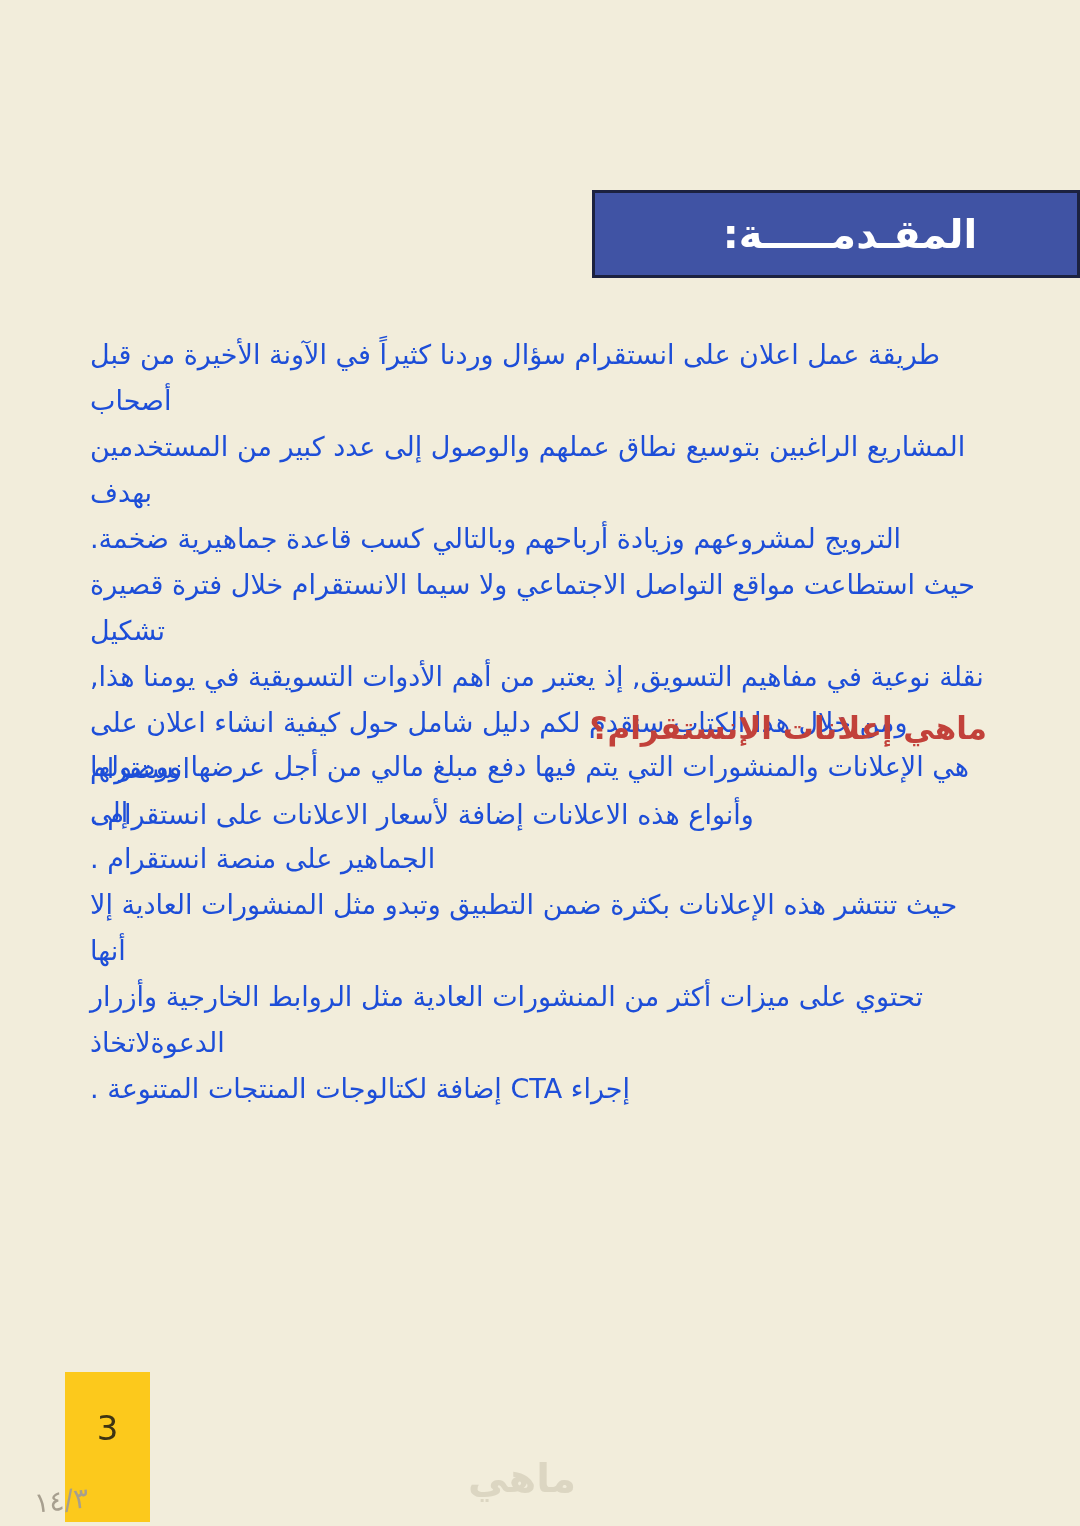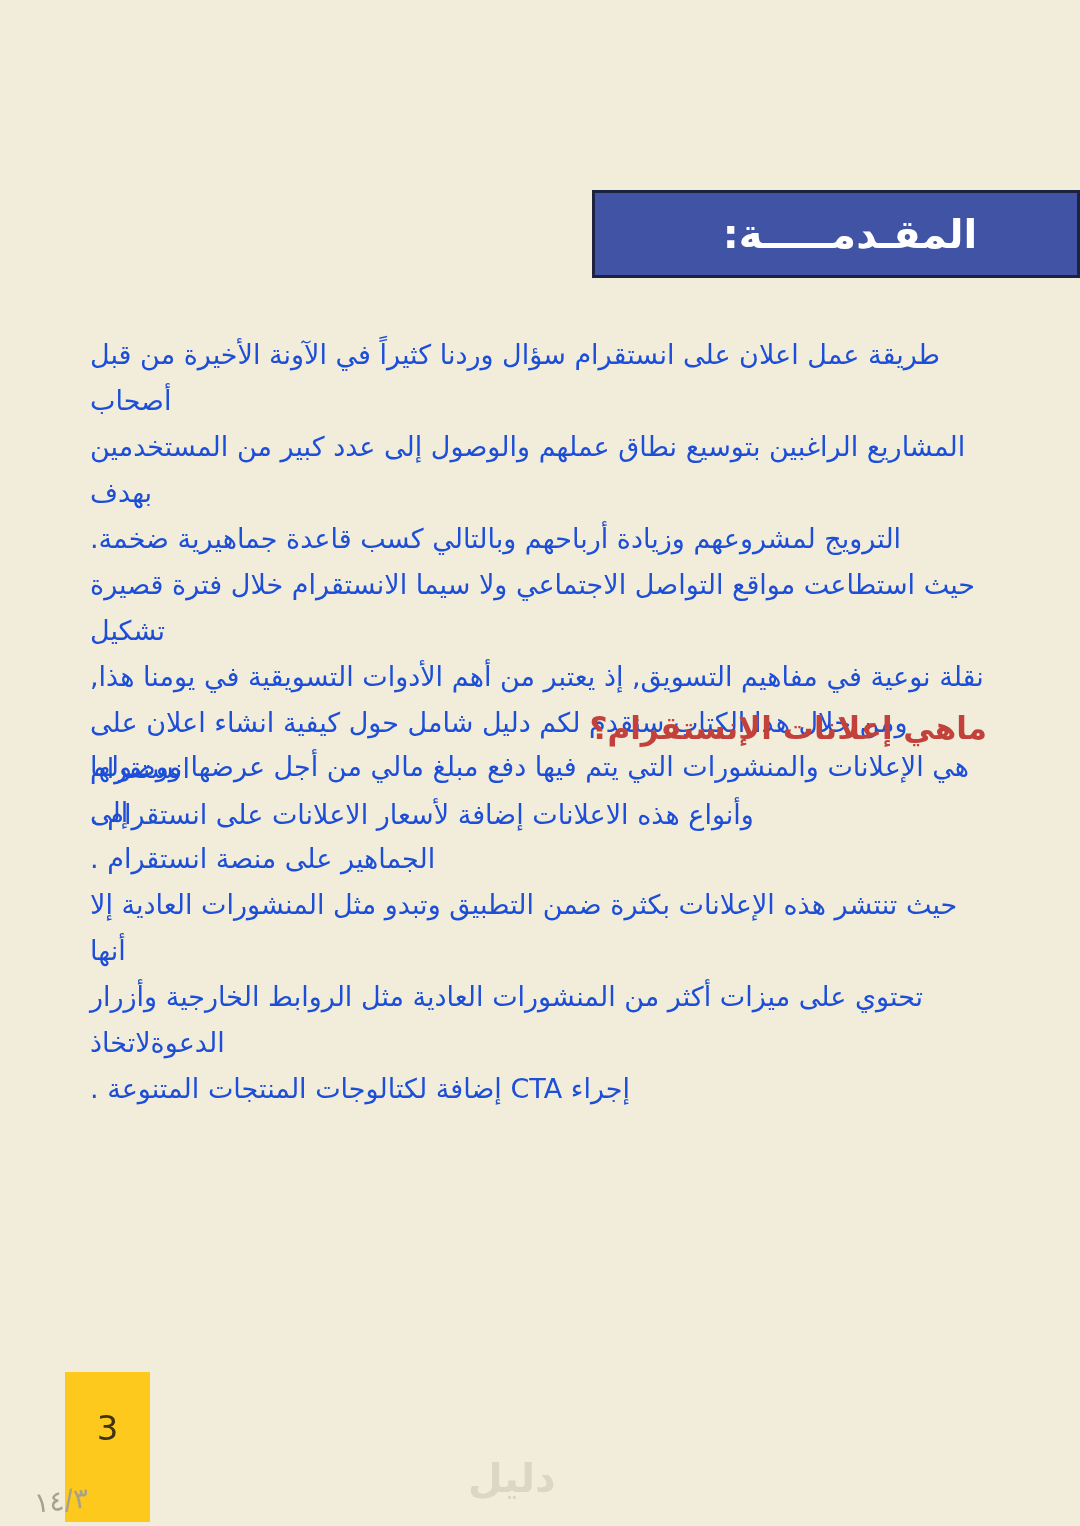--- a/index.html
+++ b/index.html
@@ -123,15 +123,15 @@
 حيث تنتشر هذه الإعلانات بكثرة ضمن التطبيق وتبدو مثل المنشورات العادية إلا أنها
 تحتوي على ميزات أكثر من المنشورات العادية مثل الروابط الخارجية وأزرار الدعوةلاتخاذ
 إجراء CTA إضافة لكتالوجات المنتجات المتنوعة .</div>
 
   <div class="page-number-tab">
     <div class="page-number">3</div>
   </div>
 
   <div class="sheet-label">١٤/٣</div>
 
-  <div class="watermark">دليل</div>
+  <div class="watermark">ماهي</div>
 
 </div>
 
 </body></html>

